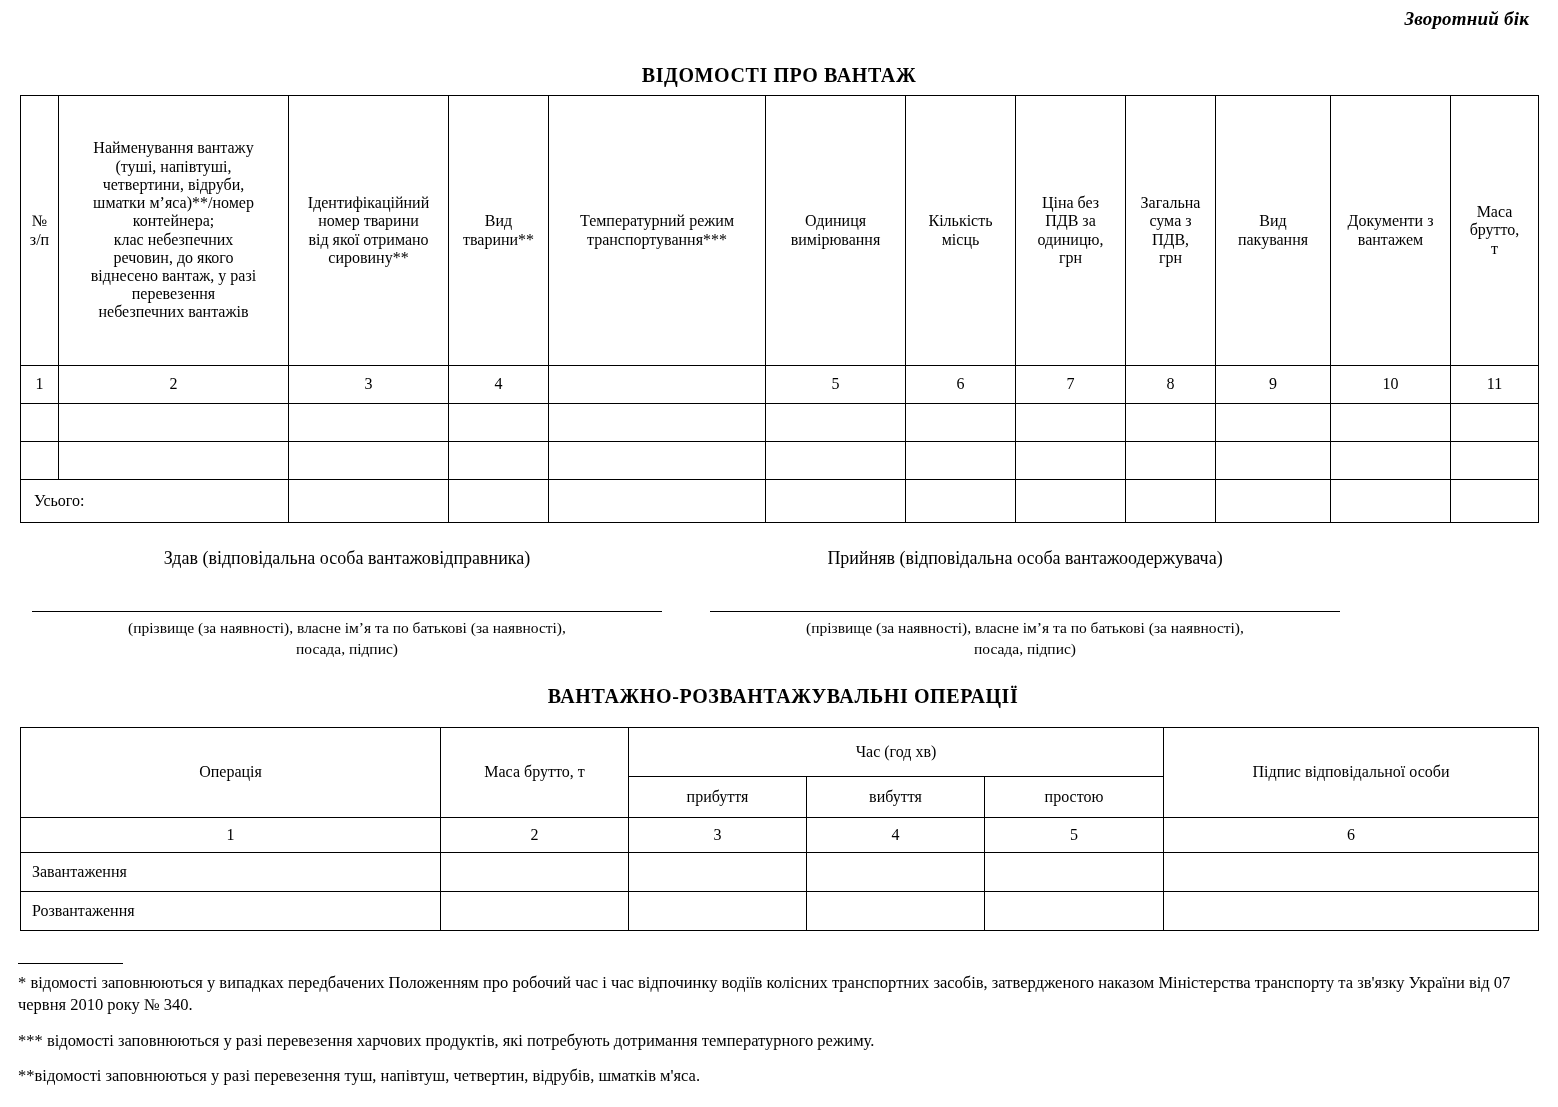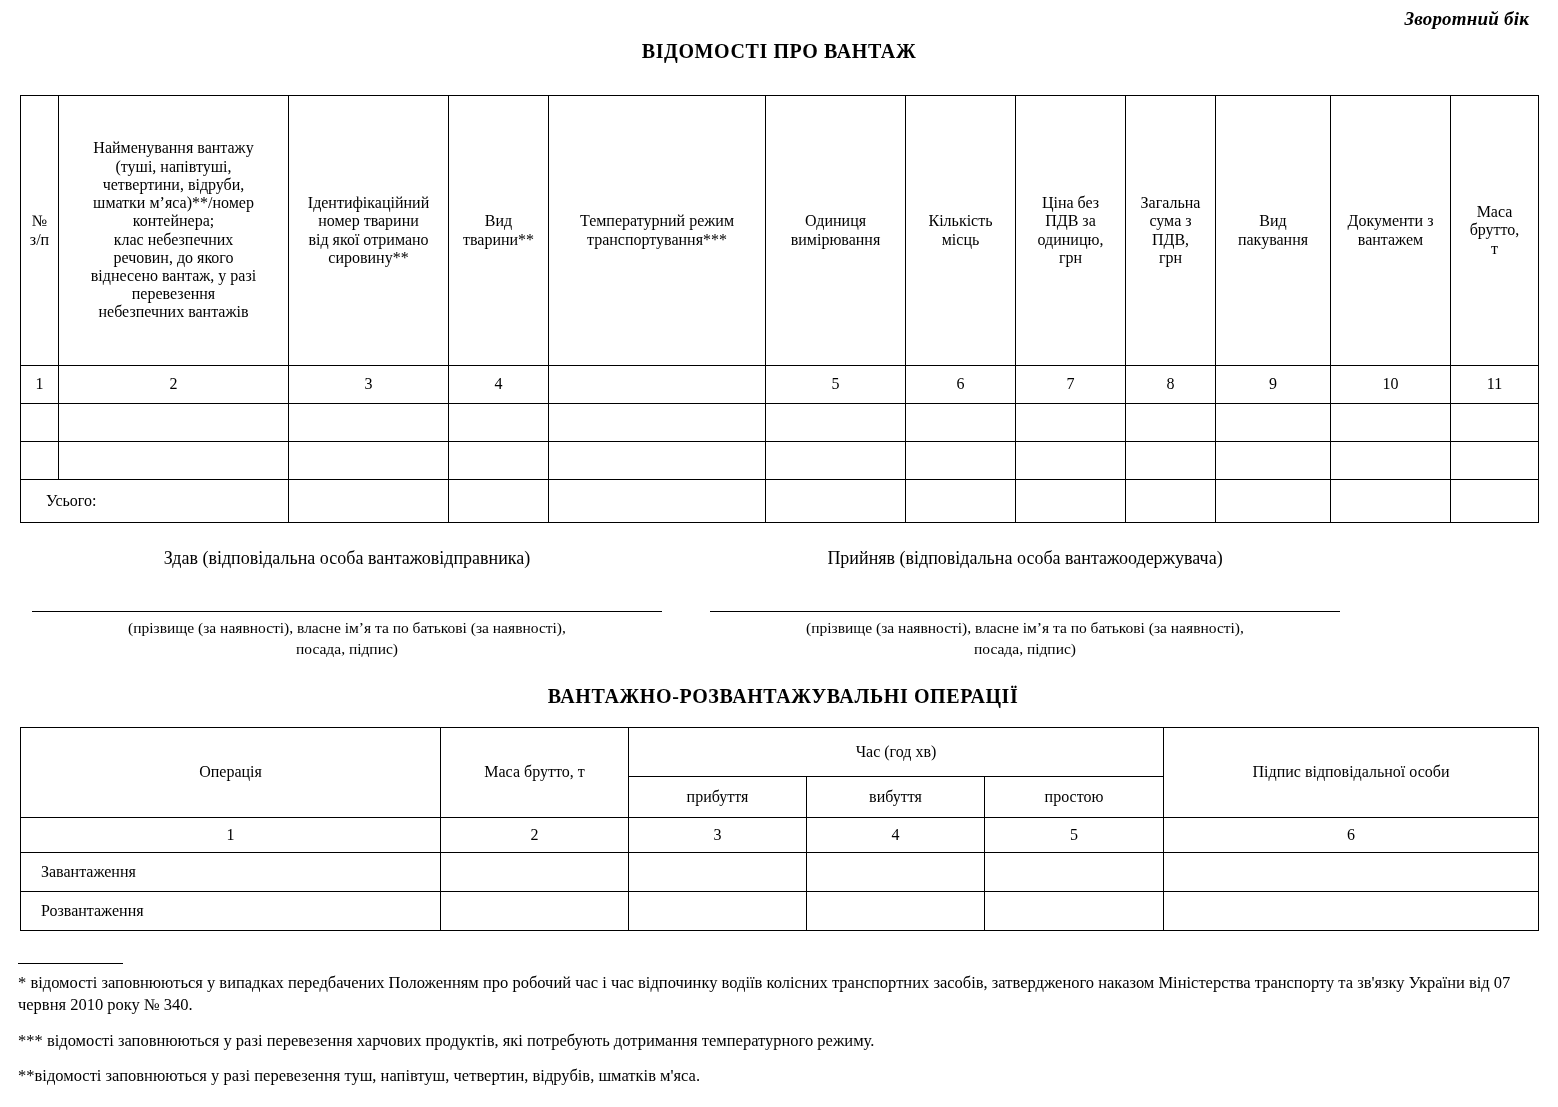--- a/index.html
+++ b/index.html
@@ -36,21 +36,21 @@
 
   
   .section-title {
     text-align: center;
     font-weight: bold;
     font-size: 20px;
     letter-spacing: 0.6px;
   }
   #title-cargo {
     position: absolute;
-    top: 40px;
+    top: 64px;
     left: 0;
     width: 1558px;
   }
   #title-ops {
     position: absolute;
     top: 685px;
     left: 4px;
     width: 1558px;
   }
 
@@ -84,41 +84,41 @@
     height: 33px;
   }
   #cargo-table td.datarow {
     height: 33px;
   }
   #cargo-table td.totalrow {
     height: 38px;
   }
   #cargo-table td.total-label {
     text-align: left;
-    padding-left: 25px;
+    padding-left: 13px;
   }
   .head-text {
     display: block;
     white-space: pre-line;
   }
 
   
   #ops-table {
     position: absolute;
     left: 20px;
     top: 727px;
     width: 1518px;
   }
   #ops-table td.h1 { height: 44px; }
   #ops-table td.h2 { height: 36px; }
   #ops-table td.numrow { height: 30px; }
   #ops-table td.oprow { height: 34px; }
   #ops-table td.op-label {
     text-align: left;
-    padding-left: 20px;
+    padding-left: 11px;
   }
 
   
   .sig-block {
     position: absolute;
     text-align: center;
     font-size: 18px;
   }
   #sig-left  { left: 22px;  top: 548px; width: 650px; }
   #sig-right { left: 700px; top: 548px; width: 650px; }

